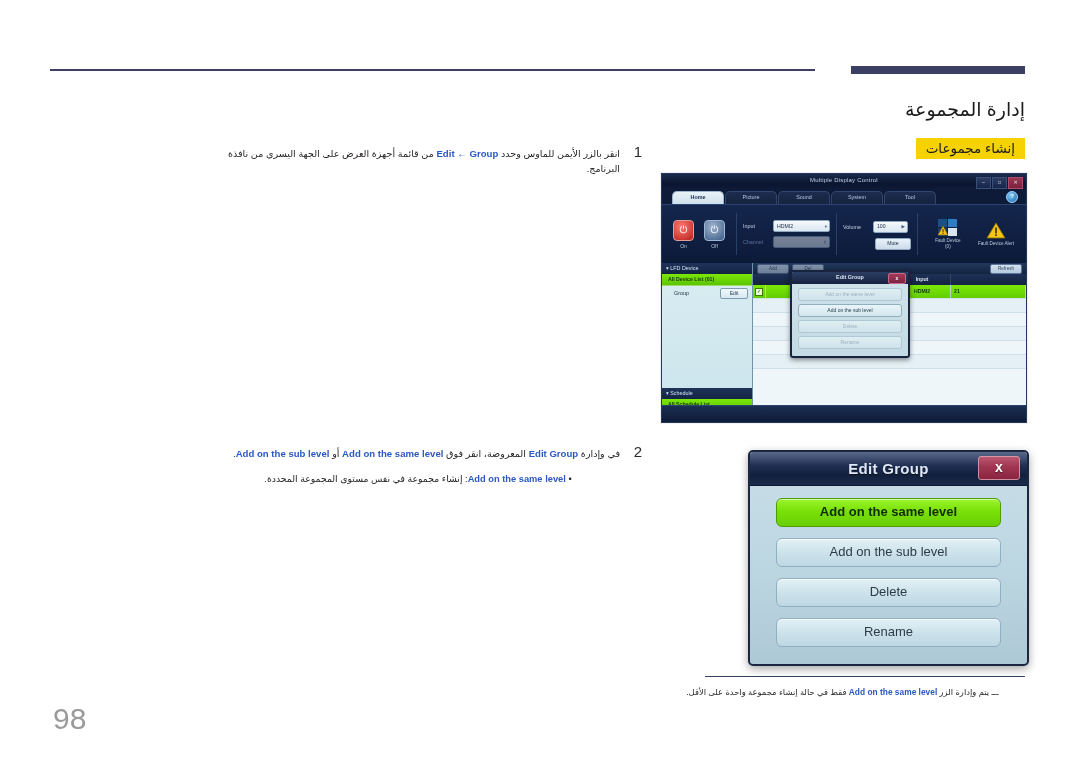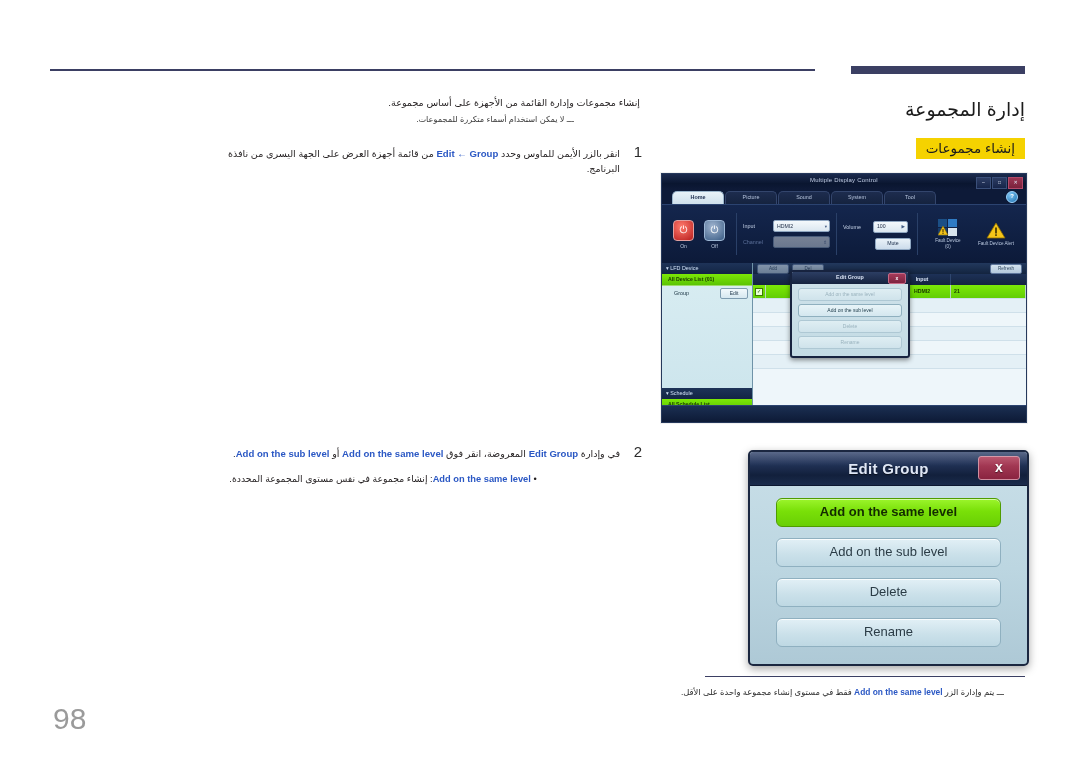--- a/index.html
+++ b/index.html
@@ -66,21 +66,21 @@
     font-size:9.6px;color:#231f20;line-height:1.6;
     direction:rtl;text-align:right;margin-left:36px;
   }
   .blue{color:#2b58c4;font-weight:700;font-family:"Liberation Sans",sans-serif;}
 
   .step1{left:190px;top:146px;width:430px;}
   .step1 .step-num{right:-22px;top:-3px;}
   .step2{left:180px;top:446px;width:440px;}
   .step2 .step-num{right:-22px;top:-3px;}
   .bullet-line{
-    position:absolute;left:163px;top:472px;width:440px;
+    position:absolute;left:198px;top:472px;width:440px;
     direction:rtl;text-align:center;
     font-size:9.3px;color:#231f20;line-height:1.6;
   }
 
   
   .foot-rule{
     position:absolute;left:705px;top:676px;width:320px;height:1px;background:#3b3f63;
   }
   .footnote{
     position:absolute;left:660px;top:686px;width:365px;
@@ -353,22 +353,20 @@
 <div class="page">
 
   <div class="thin-rule"></div>
   <div class="thick-bar"></div>
 
   <div class="h-title">إدارة المجموعة</div>
   <div class="h-sub-wrap">
     <span class="h-sub">إنشاء مجموعات</span>
   </div>
 
-  <div class="intro">إنشاء مجموعات وإدارة القائمة من الأجهزة على أساس مجموعة.</div>
-  <div class="intro-note">ـــ لا يمكن استخدام أسماء متكررة للمجموعات.</div>
 
   <div class="step step1">
     <span class="step-num">1</span>
     <div class="step-body"><span>انقر بالزر الأيمن للماوس وحدد </span><span class="blue">Edit</span><span class="blue"> ← </span><span class="blue">Group</span><span> من قائمة أجهزة العرض على الجهة اليسرى من نافذة البرنامج.</span></div>
   </div>
 
   <div class="step step2">
     <span class="step-num">2</span>
     <div class="step-body"><span>في وإدارة </span><span class="blue">Edit Group</span><span> المعروضة، انقر فوق </span><span class="blue">Add on the same level</span><span> أو </span><span class="blue">Add on the sub level</span><span>.</span></div>
   </div>
@@ -578,16 +576,16 @@
     </div>
     <div class="dlg-body">
       <div class="dlg-btn primary">Add on the same level</div>
       <div class="dlg-btn">Add on the sub level</div>
       <div class="dlg-btn">Delete</div>
       <div class="dlg-btn">Rename</div>
     </div>
   </div>
 
   <div class="foot-rule"></div>
-  <div class="footnote"><span>ـــ يتم وإدارة الزر </span><span class="blue">Add on the same level</span><span> فقط في مستوى إنشاء مجموعة واحدة على الأقل.</span></div>
+  <div class="footnote"><span>ـــ يتم وإدارة الزر </span><span class="blue">Add on the same level</span><span> فقط في حالة إنشاء مجموعة واحدة على الأقل.</span></div>
 
   <div class="pagenum">98</div>
 </div>
 
 </body></html>

